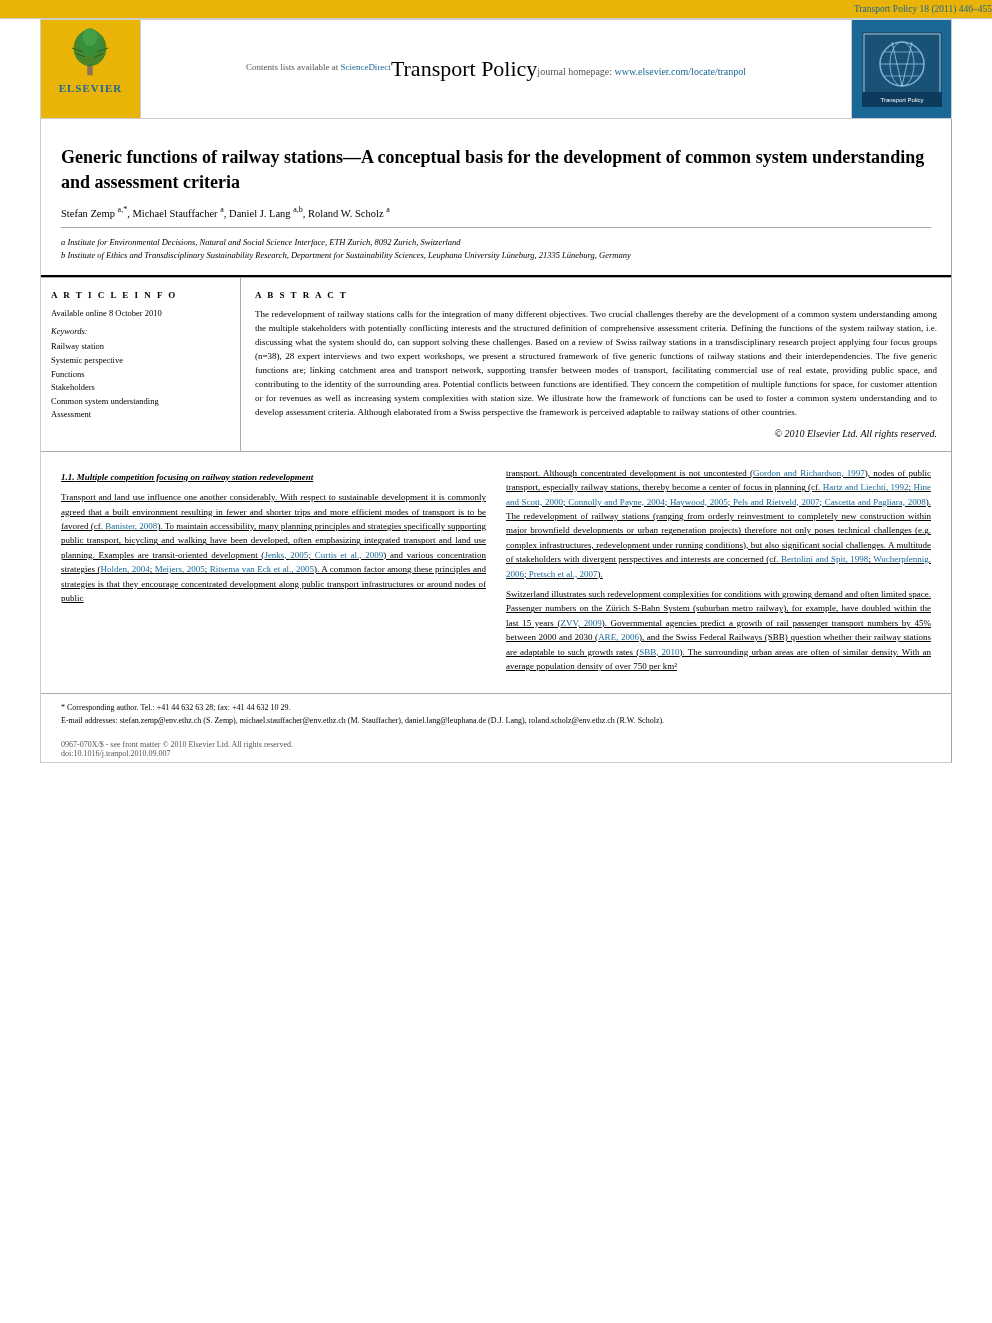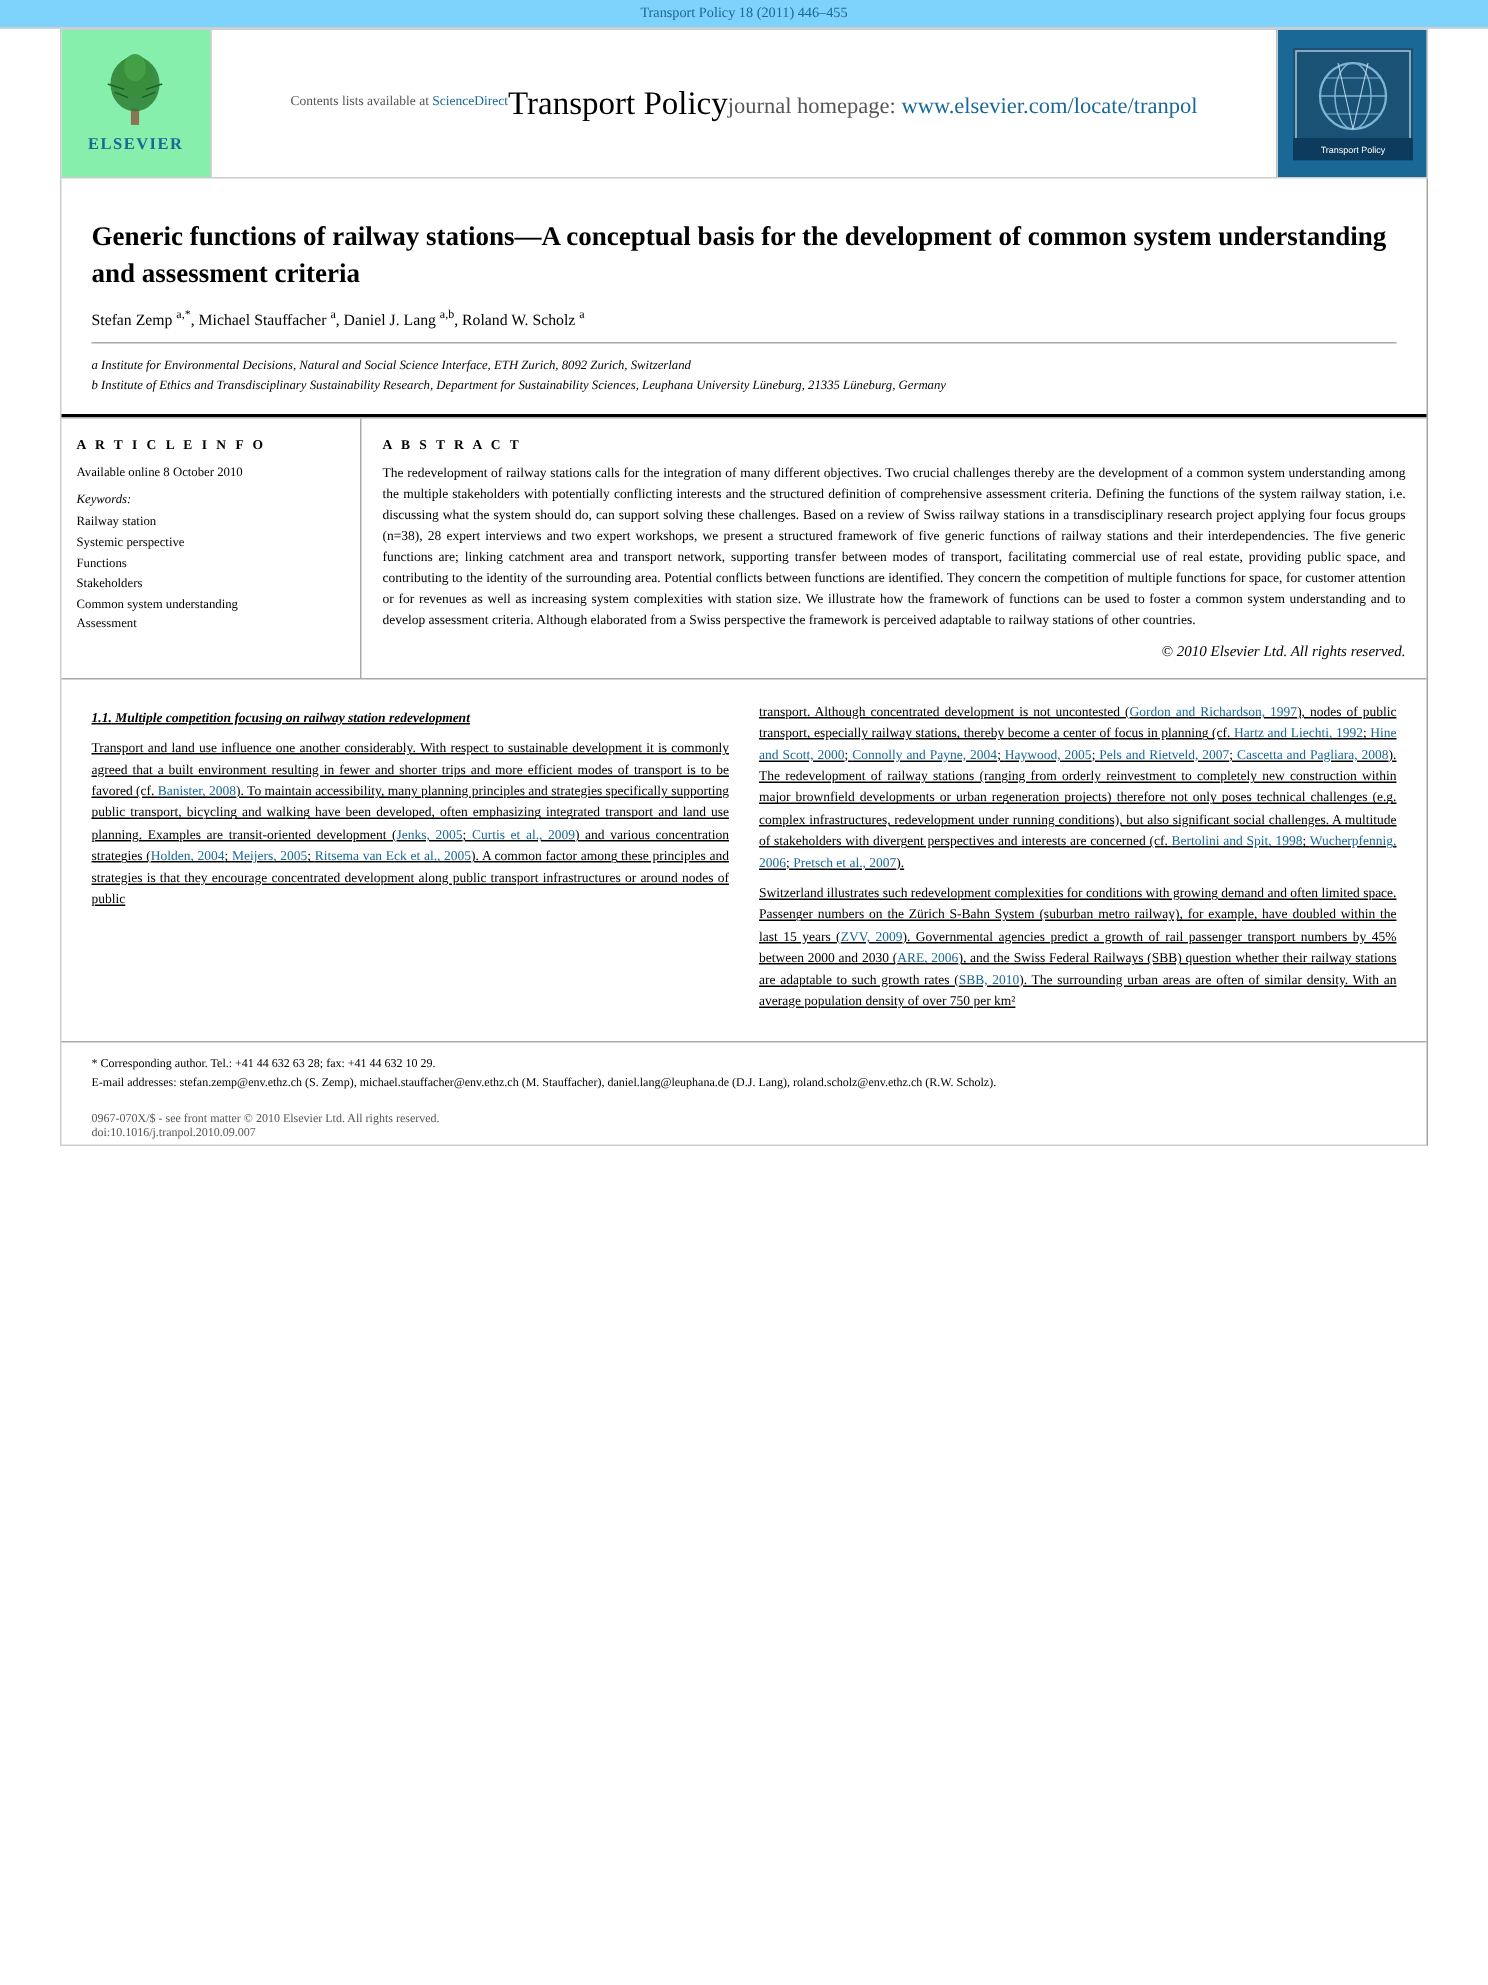--- a/index.html
+++ b/index.html
@@ -5,42 +5,41 @@
     * { margin: 0; padding: 0; box-sizing: border-box; }
     body {
       font-family: 'Times New Roman', Times, serif;
       font-size: 10px;
       background: #fff;
       color: #000;
       width: 992px;
       min-height: 1323px;
     }
     .top-bar {
-      background: #7dd3fc;
-      text-align: center;
+      background: #eab308;
+      text-align: right;
       padding: 4px 0;
       font-size: 9.5px;
       color: #1a6896;
       border-bottom: 1px solid #ccc;
     }
     .journal-header {
       border: 1px solid #ccc;
       margin: 0 40px;
       display: flex;
       align-items: stretch;
       min-height: 100px;
     }
     .journal-logo-left {
       width: 100px;
       border-right: 1px solid #ccc;
       display: flex;
-      align-items: center;
       justify-content: center;
       padding: 8px;
-      background: #86efac;
+      background: #eab308;
     }
     .elsevier-logo {
       display: flex;
       flex-direction: column;
       align-items: center;
     }
     .elsevier-tree {
       width: 60px;
       height: 50px;
     }
@@ -68,21 +67,21 @@
       color: #1a6896;
       text-decoration: none;
     }
     .journal-title-big {
       font-size: 22px;
       font-weight: normal;
       color: #000;
       margin: 4px 0;
     }
     .homepage-line {
-      font-size: 15px;
+      font-size: 10px;
       color: #555;
       margin-top: 4px;
       text-align: center;
     }
     .homepage-link {
       color: #1a6896;
       text-decoration: none;
     }
     .journal-logo-right {
       width: 100px;

